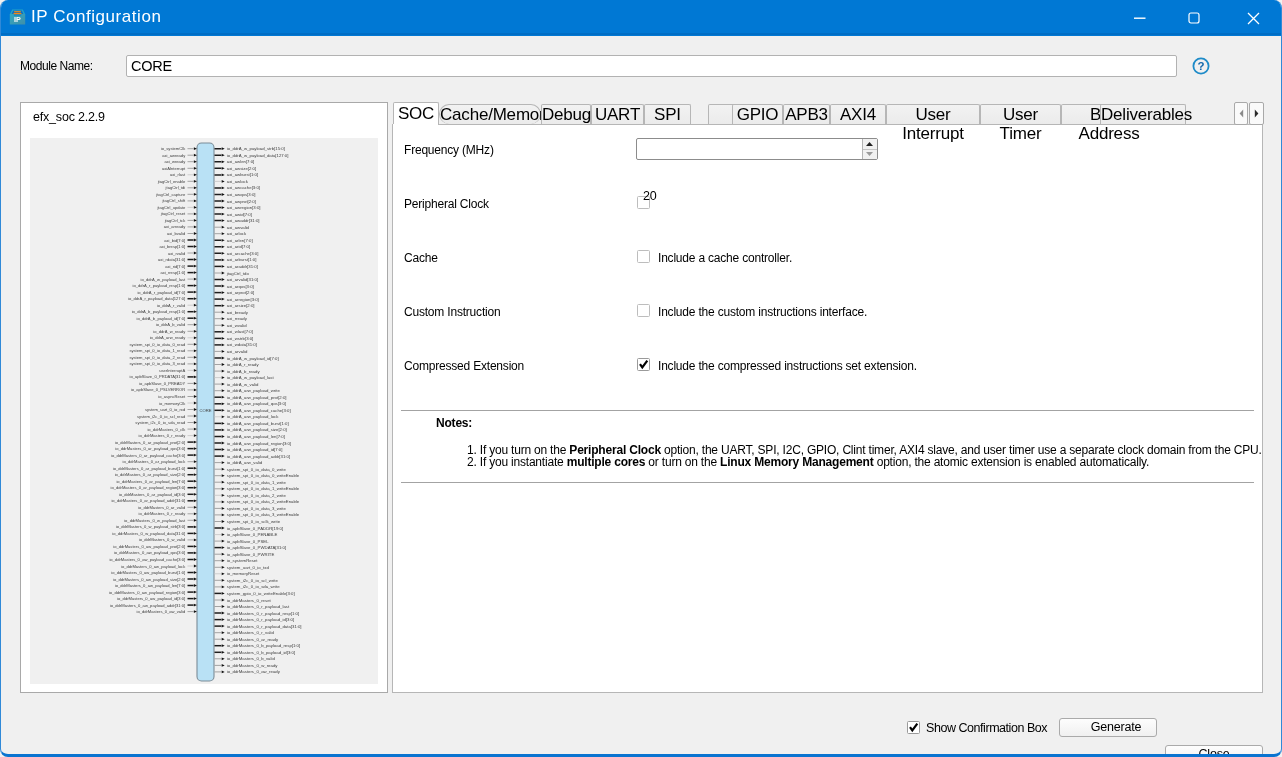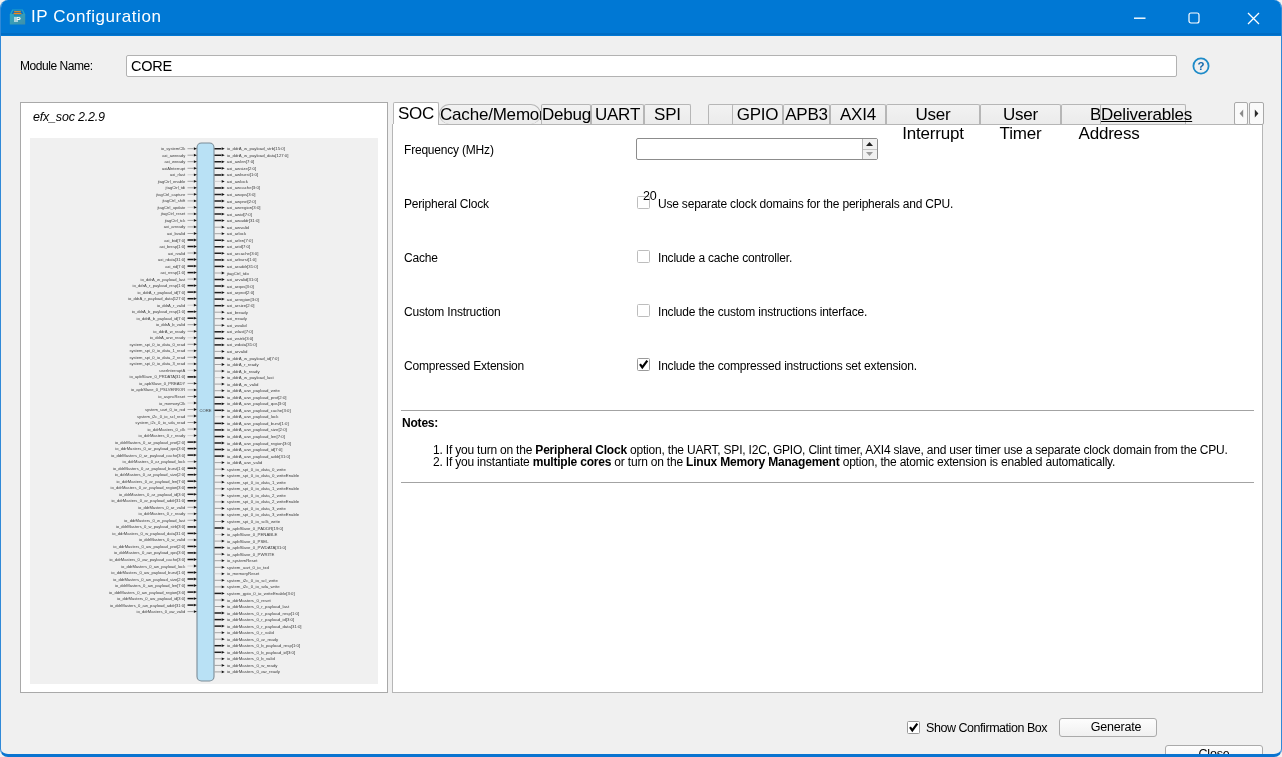--- a/index.html
+++ b/index.html
@@ -11,21 +11,21 @@
 .lbl { position:absolute; font-size:12px; color:#000; letter-spacing:-0.2px; white-space:nowrap; }
 .inp { position:absolute; background:#fff; border:1px solid #b2b2b2; border-radius:2px; }
 .panel { position:absolute; background:#fff; border:1px solid #a9a9a9; }
 .tab { position:absolute; top:104px; height:20px; background:linear-gradient(#f2f2f2,#ebebeb); border:1px solid #b6b6b6; border-bottom:none;
   border-radius:2px 2px 0 0; text-align:center; font-size:17px; line-height:19px; letter-spacing:-0.2px; color:#000; z-index:2; }
 .tab.sel { top:102px; height:23px; background:#fff; line-height:22px; z-index:3; }
 .cb { position:absolute; width:13px; height:13px; background:#fff; border:1px solid #9a9a9a; border-radius:1.5px; }
 .btn { position:absolute; width:98px; height:19px; background:linear-gradient(#fdfdfd,#f0f0f0); border:1px solid #aaaaaa; border-radius:3px;
   text-align:center; font-size:12.5px; line-height:17px; letter-spacing:-0.2px; }
 .hline { position:absolute; height:1px; background:#a3a3a3; }
-.note { position:absolute; font-size:12px; letter-spacing:-0.2px; white-space:nowrap; }
+.note { position:absolute; font-size:12px; letter-spacing:-0.2px; white-space:nowrap;margin-left:34px; }
 </style></head>
 <body>
 <div class="win">
   <div class="titlebar">
     <svg style="position:absolute;left:8px;top:9px" width="17" height="16" viewBox="0 0 17 16">
       <defs>
           <linearGradient id="ibody" x1="0" y1="0" x2="1" y2="1">
         <stop offset="0" stop-color="#31a9c2"></stop>
             <stop offset="1" stop-color="#3f8fa8"></stop>
           </linearGradient>
@@ -51,21 +51,21 @@
 
   <div class="lbl" style="left:19px;top:59px;letter-spacing:-0.45px;">Module Name:</div>
   <div class="inp" style="left:125px;top:55px;width:1051px;height:22px;"></div>
   <div class="lbl" style="left:130px;top:58px;font-size:14.5px;">CORE</div>
   <svg style="position:absolute;left:1191px;top:57px;" width="18" height="18" viewBox="0 0 18 18">
     <circle cx="9" cy="9" r="7.6" fill="none" stroke="#1e8bc8" stroke-width="1.8"></circle>
     <text x="9" y="13.2" font-size="11.5" font-weight="bold" fill="#1468ab" text-anchor="middle" font-family="Liberation Sans, sans-serif">?</text>
   </svg>
 
   <div class="panel" style="left:19px;top:102px;width:368px;height:591px;"></div>
-  <div class="lbl" style="left:32px;top:110px;font-size:12.5px;font-style:italic;">efx_soc 2.2.9</div>
+  <div class="lbl" style="left:32px;top:110px;font-size:12.5px;">efx_soc 2.2.9</div>
   <div style="position:absolute;left:29px;top:138px;width:348px;height:546px;background:#f0f0f0;">
     <svg width="348" height="546" viewBox="0 0 348 546">
         <rect x="167" y="5" width="17" height="538" rx="4.5" fill="#b9e1f5" stroke="#7b8c97" stroke-width="1.1"></rect>
         <text x="175.5" y="273.5" font-size="4.2" fill="#444" text-anchor="middle" font-family="Liberation Sans, sans-serif">CORE</text>
         <line x1="157.5" y1="10.7" x2="163.6" y2="10.7" stroke="#9a9a9a" stroke-width="0.9"></line>
         <path d="M163.9 9.3 L166.9 10.7 L163.9 12.1 Z" fill="#111"></path>
         <text x="155.2" y="12.2" font-size="4.1" fill="#3c3c3c" text-anchor="end" font-family="Liberation Sans, sans-serif">io_systemClk</text>
         <line x1="157.5" y1="17.2" x2="163.6" y2="17.2" stroke="#9a9a9a" stroke-width="0.9"></line>
         <path d="M163.9 15.8 L166.9 17.2 L163.9 18.6 Z" fill="#111"></path>
         <text x="155.2" y="18.7" font-size="4.1" fill="#3c3c3c" text-anchor="end" font-family="Liberation Sans, sans-serif">axi_awready</text>
@@ -531,21 +531,21 @@
     <div class="tab" style="left:540px;width:50px;">Debug</div>
     <div class="tab" style="left:590px;width:53px;">UART</div>
     <div class="tab" style="left:643px;width:47px;">SPI</div>
     <div class="tab" style="left:707px;width:41px;padding-left:40px;">I2C</div>
     <div class="tab" style="left:731px;width:51px;">GPIO</div>
     <div class="tab" style="left:782px;width:47px;">APB3</div>
     <div class="tab" style="left:829px;width:56px;">AXI4</div>
     <div class="tab" style="left:885px;width:94px;">User Interrupt</div>
     <div class="tab" style="left:979px;width:81px;">User Timer</div>
     <div class="tab" style="left:1060px;width:96px;">Base Address</div>
-    <div class="tab" style="left:1099px;width:86px;text-decoration:underline;">Deliverables</div>
+    <div class="tab" style="left:1099px;width:86px;">Deliverables</div>
   <div style="position:absolute;left:392px;top:124px;width:45px;height:1px;background:#fff;z-index:4;"></div>
 
   <div style="position:absolute;left:1233px;top:102px;width:14px;height:23px;background:#fafafa;border:1px solid #a9a9a9;border-radius:2px;z-index:5;"></div>
   <div style="position:absolute;left:1248px;top:102px;width:15px;height:23px;background:#fafafa;border:1px solid #a9a9a9;border-radius:2px;z-index:5;"></div>
   <svg style="position:absolute;left:1233px;top:102px;z-index:6;" width="14" height="23">
       <path d="M9.2 7.5 L5.6 11.5 L9.2 15.5 Z" fill="#8a8a8a"></path>
     </svg>
   <svg style="position:absolute;left:1248px;top:102px;z-index:6;" width="15" height="23">
       <path d="M5.8 7.5 L9.4 11.5 L5.8 15.5 Z" fill="#2b2b2b"></path>
     </svg>
@@ -555,21 +555,20 @@
   <div class="lbl" style="left:642px;top:141px;font-size:12.5px;z-index:3;margin-top:48px;">20</div>
   <div style="position:absolute;left:861px;top:139px;width:15px;height:20px;background:#f1f1f1;border-left:1px solid #b4b4b4;z-index:3;"></div>
   <div style="position:absolute;left:862px;top:149px;width:14px;height:1px;background:#c4c4c4;z-index:4;"></div>
   <svg style="position:absolute;left:861px;top:139px;z-index:5;" width="15" height="20">
     <path d="M4 7 L7.5 3 L11 7 Z" fill="#222"></path>
     <path d="M4 13 L7.5 17 L11 13 Z" fill="#9b9b9b"></path>
   </svg>
 
   <div class="lbl" style="left:403px;top:197px;z-index:2;">Peripheral Clock</div>
   <div class="cb" style="left:636px;top:196px;z-index:2;border-color:#bdbdbd;"></div>
-  <div class="lbl" style="left:657px;top:197px;z-index:2;">Use separate clock domains for the peripherals and CPU.</div>
 
   <div class="lbl" style="left:403px;top:251px;z-index:2;">Cache</div>
   <div class="cb" style="left:636px;top:250px;z-index:2;border-color:#bdbdbd;"></div>
   <div class="lbl" style="left:657px;top:251px;z-index:2;">Include a cache controller.</div>
 
   <div class="lbl" style="left:403px;top:305px;z-index:2;">Custom Instruction</div>
   <div class="cb" style="left:636px;top:304px;z-index:2;border-color:#bdbdbd;"></div>
   <div class="lbl" style="left:657px;top:305px;z-index:2;">Include the custom instructions interface.</div>
 
   <div class="lbl" style="left:403px;top:359px;z-index:2;">Compressed Extension</div>

